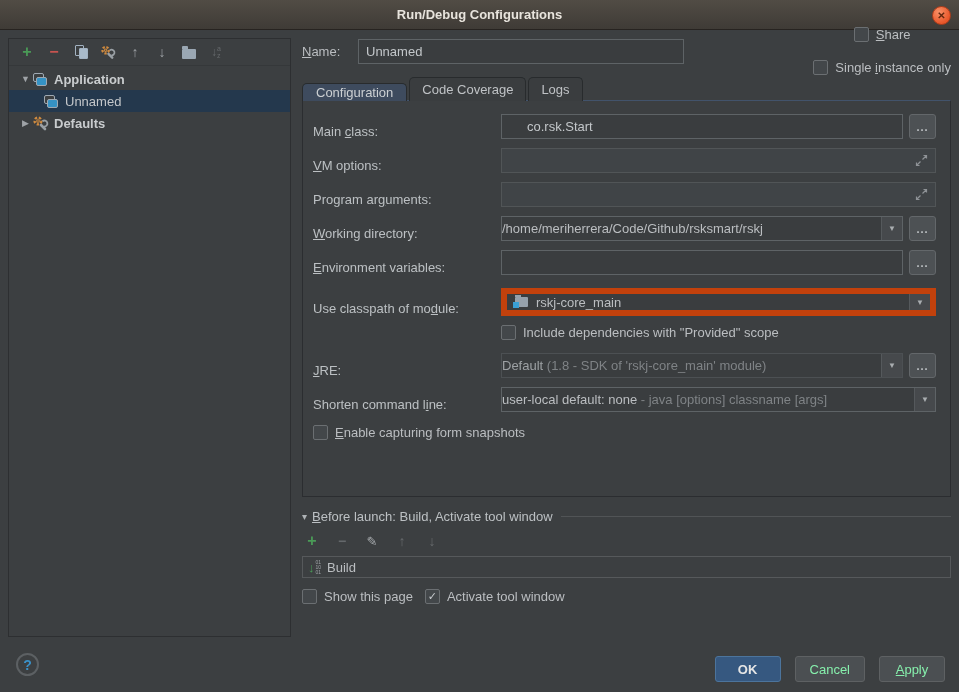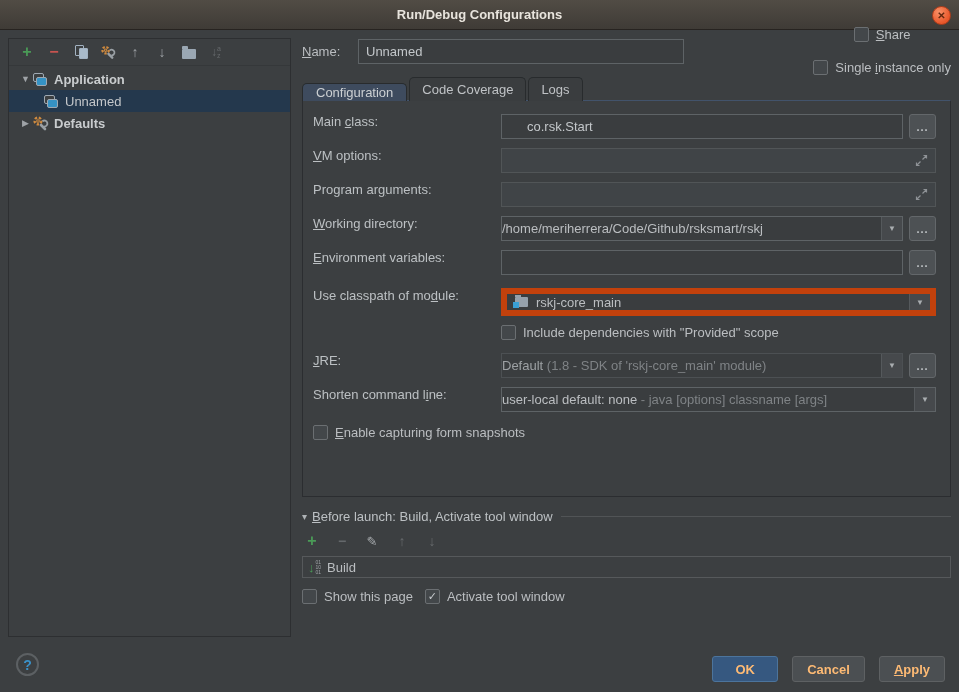--- a/index.html
+++ b/index.html
@@ -92,21 +92,21 @@
     border-radius:5px 5px 0 0; background:#3a3d3f; color:#bfc2c5;
     margin-right:2px; cursor:pointer; position:relative; top:1px;
   }
   .tab.active { background:#3e4b5e; color:#ccd0d3; padding:1px 13px; top:1px; }
 
   
   .panel {
     border:1px solid #2b2d30; border-top:1px solid #42536b;
     height:397px; padding:13px 14px 0 10px; background:#3c3f41;
   }
-  .frow { display:flex; align-items:flex-start; margin-bottom:9px; }
+  .frow { display:flex; align-items:flex-end; margin-bottom:9px; }
   .flabel { width:188px; flex-shrink:0; color:#bcc0c3; }
   .ctl { flex:1; display:flex; align-items:center; }
   .tf.field { flex:1; display:flex; align-items:center;padding-left:25px; }
   .tf.dim { border-color:#515557; background:#404447; color:#9da1a4; }
   .dots-btn {
     width:27px; height:25px; margin-left:6px; flex-shrink:0;
     background:#4d5154; border:1px solid #646albo8; border:1px solid #63676a; border-radius:3px;
     color:#c0c4c7; display:flex; align-items:center; justify-content:center;
     letter-spacing:1px; font-weight:bold; font-size:11px; cursor:pointer;
   }
@@ -148,24 +148,24 @@
   .help-btn {
     position:absolute; left:16px; top:653px; width:23px; height:23px;
     border-radius:50%; border:2px solid #5c6063; color:#3b91c8;
     font-weight:bold; font-size:14px;
     display:flex; align-items:center; justify-content:center; cursor:pointer;
   }
   .footer-btns { position:absolute; right:14px; top:656px; display:flex; gap:14px; }
   .btn {
     min-width:66px; height:26px; padding:0 14px;
     background:#4b4f52; border:1px solid #5e6163; border-radius:3px;
-    color:#fdba74; display:flex; align-items:center; justify-content:center;
-    cursor:pointer; font-size:13px;font-weight:bold;
-  }
-  .btn.primary { background:#365880; border-color:#4c749c; color:#fdba74; font-weight:bold; }
+    color:#86efac; display:flex; align-items:center; justify-content:center;
+    cursor:pointer; font-size:13px;
+  }
+  .btn.primary { background:#365880; border-color:#4c749c; color:#e5e5e5; font-weight:bold; }
 </style>
 </head>
 <body>
 
 <div class="titlebar">
   <span>Run/Debug Configurations</span>
   <span class="close-btn">
       <span>✕</span>
     </span>
 </div>

